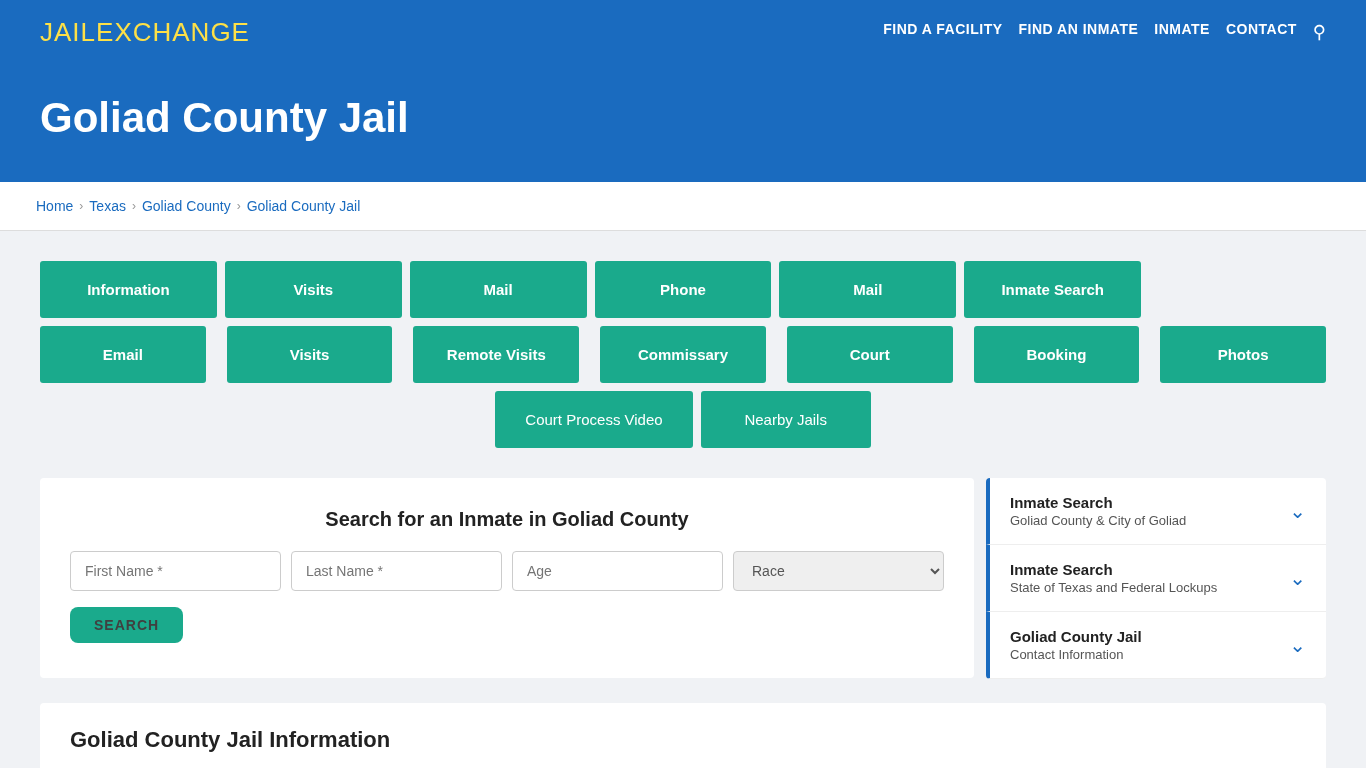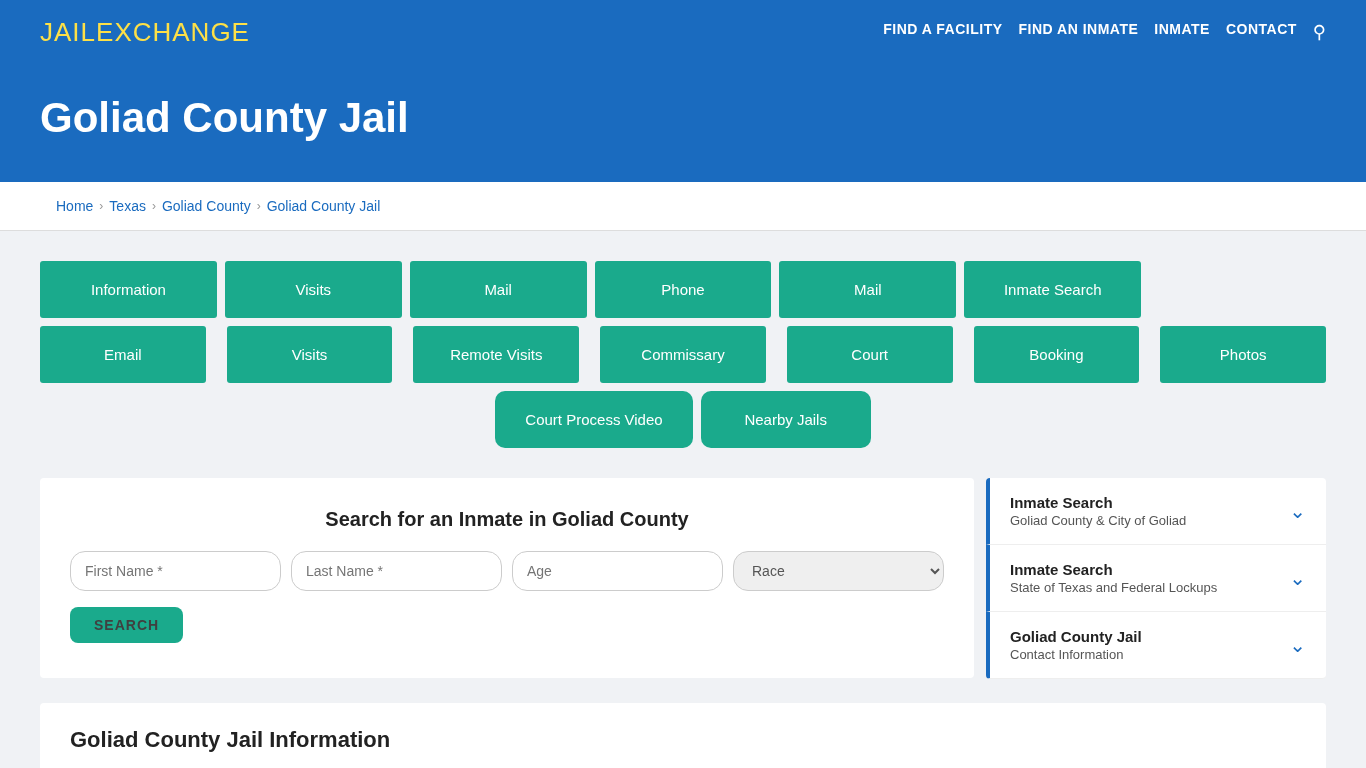--- a/index.html
+++ b/index.html
@@ -47,21 +47,21 @@
     }
     .hero h1 {
       color: white;
       font-size: 42px;
       font-weight: 800;
     }
 
     
     .breadcrumb-bar {
       background: white;
-      padding: 16px 56px;
+      padding: 16px 36px;
       border-bottom: 1px solid #ddd;
       text-align: center;
     }
     .breadcrumb {
       display: flex;
       align-items: center;
       gap: 6px;
       font-size: 14px;
     }
     .breadcrumb a {
@@ -94,35 +94,35 @@
       justify-content: center;
       gap: 8px;
       margin-bottom: 30px;
     }
     .grid-btn {
       background: #1aaa8c;
       color: white;
       border: none;
       padding: 20px 10px;
       font-size: 15px;
-      font-weight: 400;
+      font-weight: 700;
       cursor: pointer;
       border-radius: 3px;
       text-align: center;
       transition: background 0.2s;
     }
     .grid-btn-wide {
       background: #1aaa8c;
       color: white;
       border: none;
       padding: 20px 30px;
       font-size: 15px;
       font-weight: 500;
       cursor: pointer;
-      border-radius: 10px;
+      border-radius: 3px;
       min-width: 170px;
     }
 
     
     .content-row {
       display: flex;
       gap: 12px;
       align-items: flex-start;
     }
 
@@ -143,21 +143,21 @@
     }
     .search-fields {
       display: flex;
       gap: 10px;
       margin-bottom: 16px;
     }
     .search-fields input, .search-fields select {
       flex: 1;
       padding: 10px 14px;
       border: 1px solid #ccc;
-      border-radius: 15px;
+      border-radius: 4px;
       font-size: 14px;
       color: #555;
     }
     .search-btn {
       background: #1aaa8c;
       color: #404040;
       border: none;
       padding: 10px 24px;
       font-size: 14px;
       font-weight: 700;

